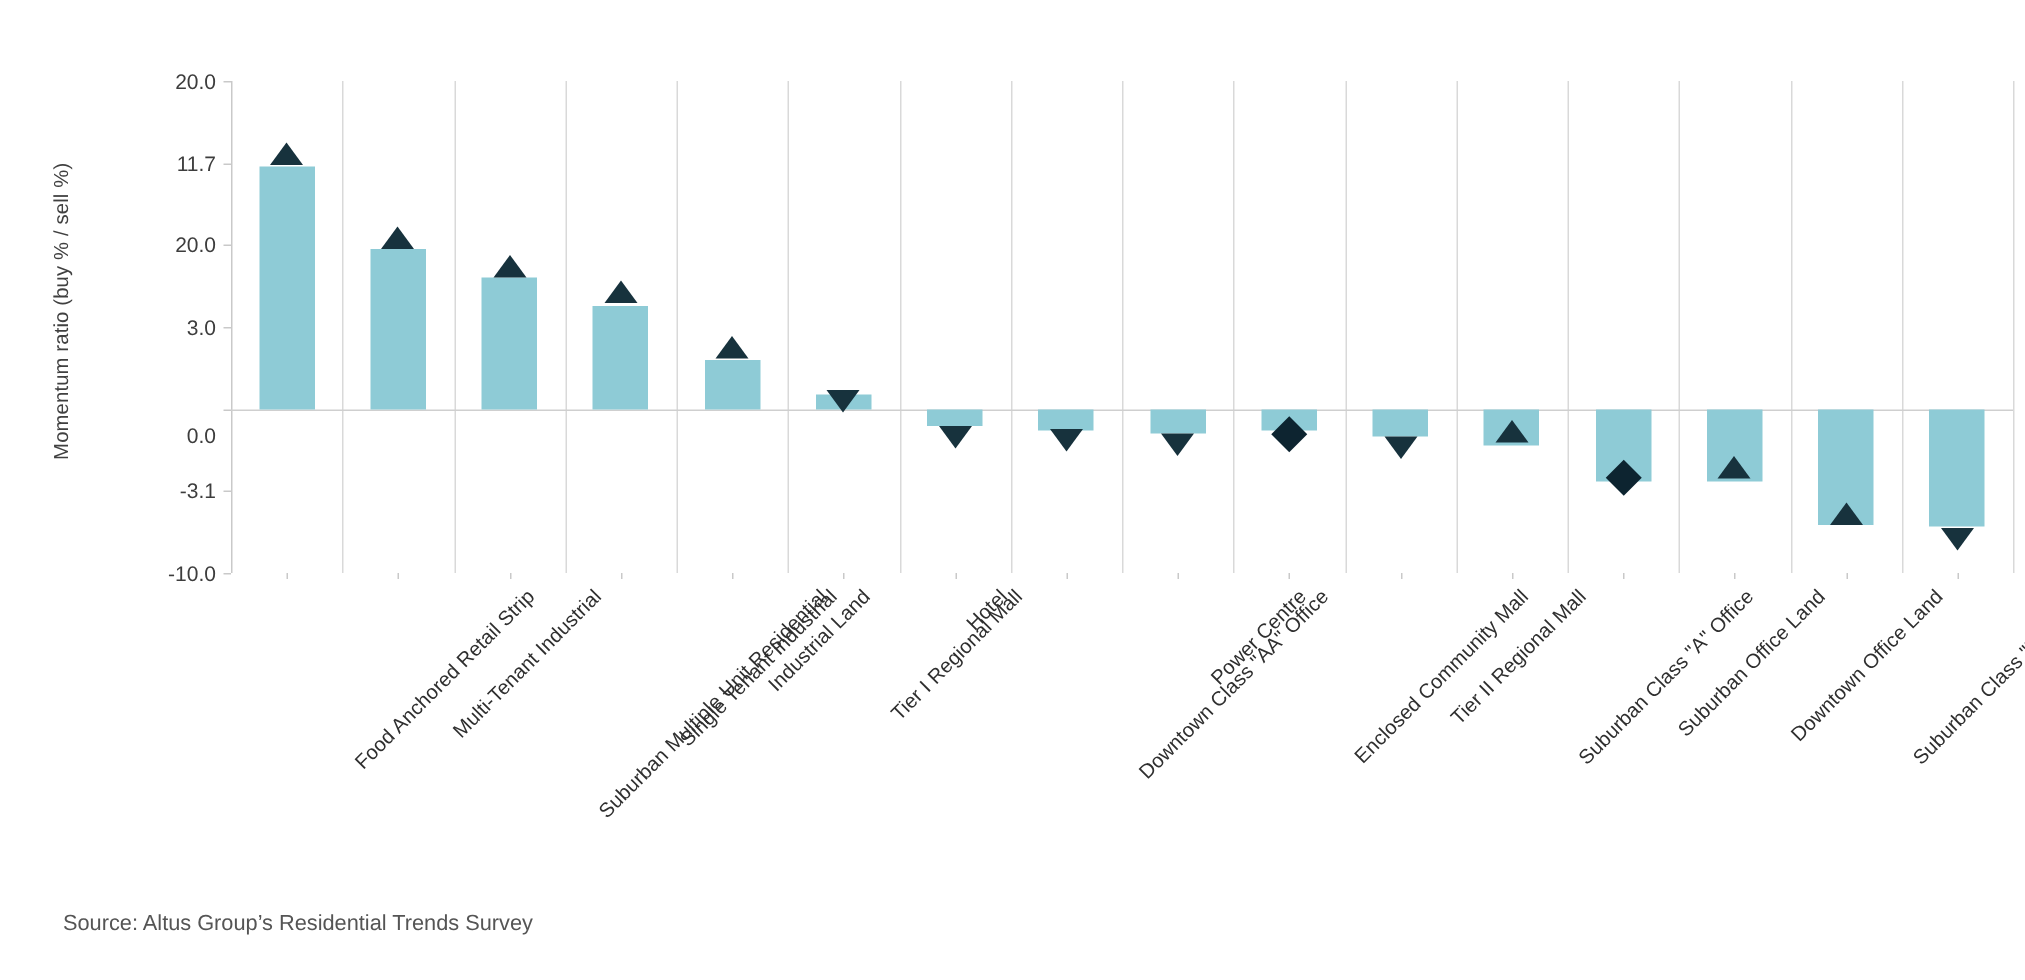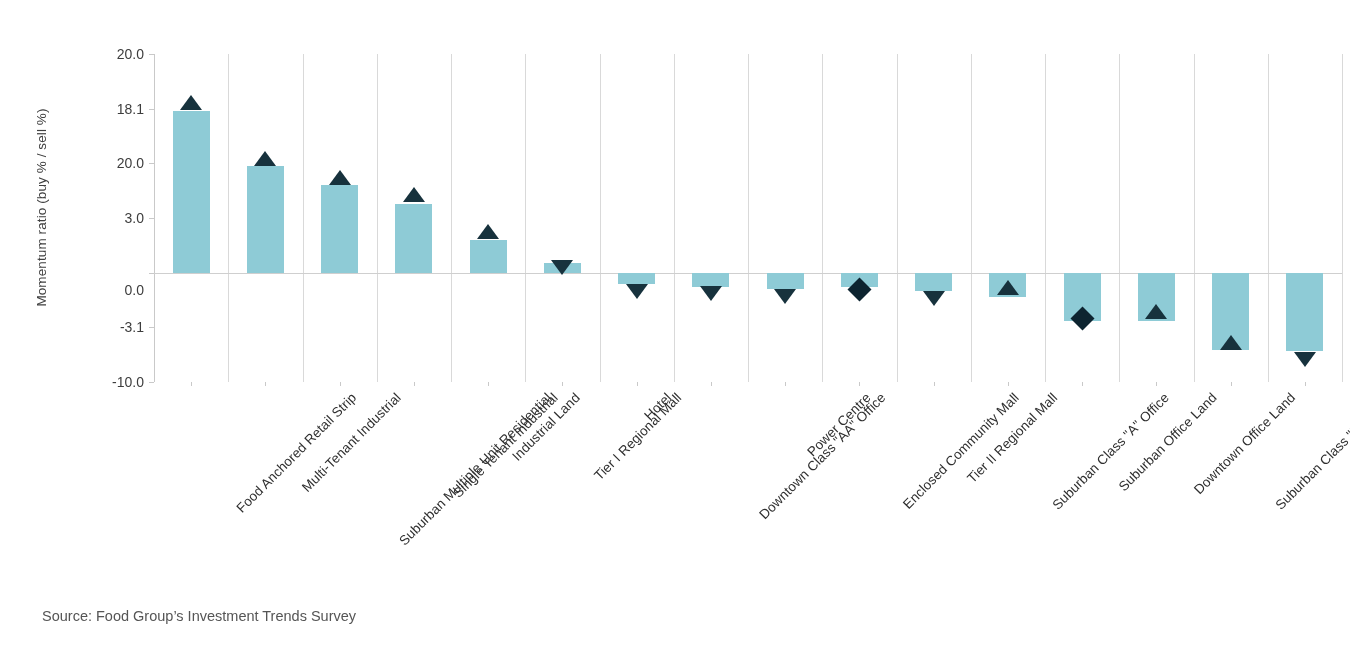--- a/index.html
+++ b/index.html
@@ -165,21 +165,21 @@
         <div class="gridline-v" style="left: 668px;"></div>
         <div class="gridline-v" style="left: 743px;"></div>
         <div class="gridline-v" style="left: 817px;"></div>
         <div class="gridline-v" style="left: 891px;"></div>
         <div class="gridline-v" style="left: 965px;"></div>
         <div class="gridline-v" style="left: 1040px;"></div>
         <div class="gridline-v" style="left: 1114px;"></div>
         <div class="gridline-v" style="left: 1188px;"></div>
         <div class="ytick-label" style="top: 0px;">20.0</div>
         <div class="ytick-mark" style="top: 0px;"></div>
-        <div class="ytick-label" style="top: 54.6667px;">18.1</div>
+        <div class="ytick-label" style="top: 54.6667px;">11.7</div>
         <div class="ytick-mark" style="top: 54.6667px;"></div>
         <div class="ytick-label" style="top: 109.333px;">20.0</div>
         <div class="ytick-mark" style="top: 109.333px;"></div>
         <div class="ytick-label" style="top: 164px;">3.0</div>
         <div class="ytick-mark" style="top: 164px;"></div>
         <div class="ytick-label" style="top: 236px;">0.0</div>
         <div class="ytick-mark" style="top: 218.667px;"></div>
         <div class="ytick-label" style="top: 273.333px;">-3.1</div>
         <div class="ytick-mark" style="top: 273.333px;"></div>
         <div class="ytick-label" style="top: 328px;">-10.0</div>
@@ -229,21 +229,21 @@
         <div class="xtick-mark" style="left: 705px; top: 328px;"></div>
         <div class="xtick-mark" style="left: 780px; top: 328px;"></div>
         <div class="xtick-mark" style="left: 854px; top: 328px;"></div>
         <div class="xtick-mark" style="left: 928px; top: 328px;"></div>
         <div class="xtick-mark" style="left: 1002px; top: 328px;"></div>
         <div class="xtick-mark" style="left: 1077px; top: 328px;"></div>
         <div class="xtick-mark" style="left: 1151px; top: 328px;"></div>
       </div>
   </div>
 
-  <div class="source-note">Source:  Food Group’s Investment Trends Survey</div>
+  <div class="source-note">Source:  Altus Group’s Residential Trends Survey</div>
 
 <div class="xlabel" style="left: 186.125px; top: 390px;">Food Anchored Retail Strip</div>
     <div class="xlabel" style="left: 260.375px; top: 390px;">Multi-Tenant Industrial</div>
     <div class="xlabel" style="left: 334.625px; top: 390px;">Suburban Multiple Unit Residential</div>
     <div class="xlabel" style="left: 408.875px; top: 390px;">Single Tenant Industrial</div>
     <div class="xlabel" style="left: 483.125px; top: 390px;">Industrial Land</div>
     <div class="xlabel" style="left: 557.375px; top: 390px;">Tier I Regional Mall</div>
     <div class="xlabel" style="left: 631.625px; top: 390px;">Hotel</div>
     <div class="xlabel" style="left: 705.875px; top: 390px;">Downtown Class "AA" Office</div>
     <div class="xlabel" style="left: 780.125px; top: 390px;">Power Centre</div>

